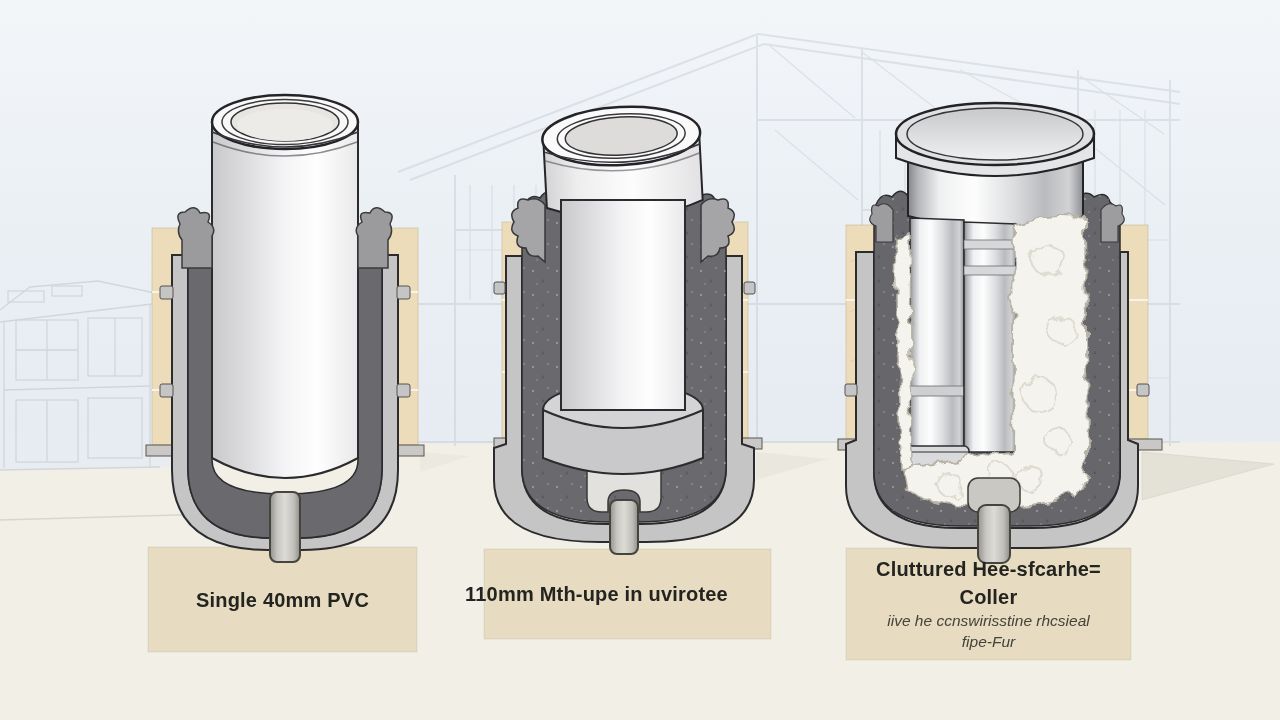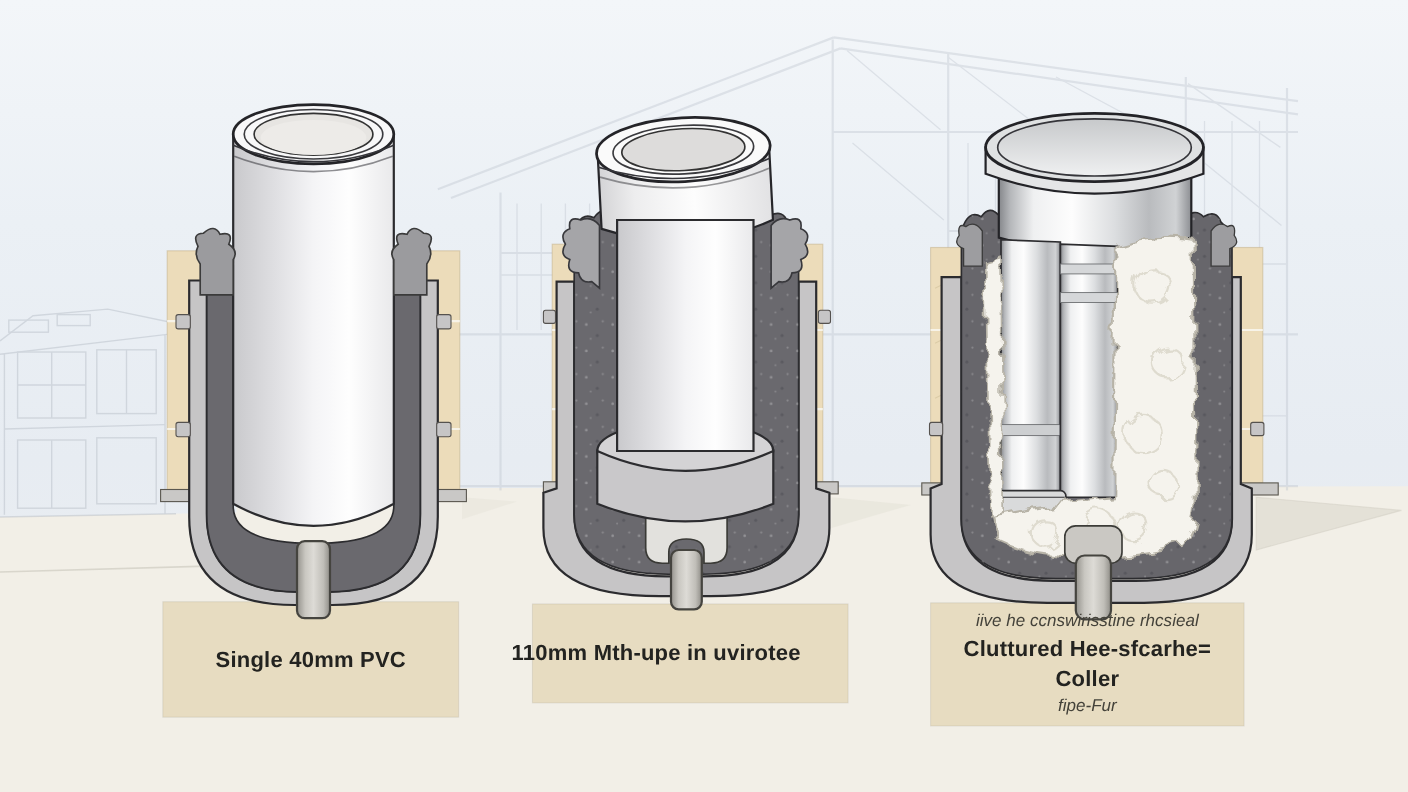--- a/index.html
+++ b/index.html
@@ -232,18 +232,18 @@
   </g>
 </svg>
 
 <div class="caption c1">
   <div class="line main">Single 40mm PVC</div>
 </div>
 <div class="caption c2">
   <div class="line main">110mm Mth-upe in uvirotee</div>
 </div>
 <div class="caption c3">
+  <div class="line main">Cluttured Hee-sfcarhe= Coller</div>
   <div class="line sub">iive he ccnswirisstine rhcsieal</div>
-  <div class="line main">Cluttured Hee-sfcarhe= Coller</div>
   <div class="line sub">fipe-Fur</div>
 </div>
 
 </div>
 
 </body></html>

